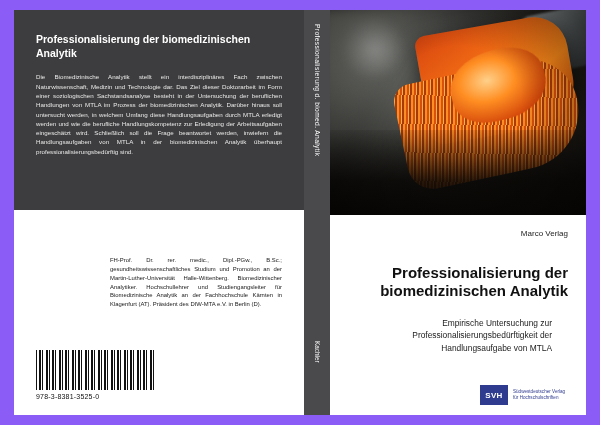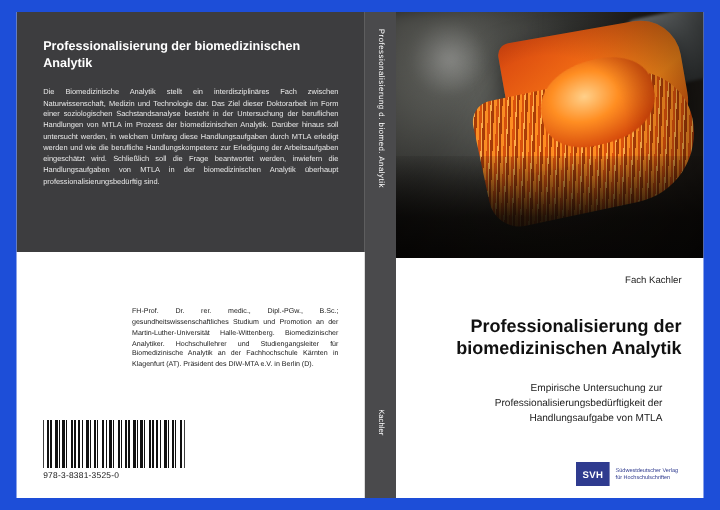--- a/index.html
+++ b/index.html
@@ -10,21 +10,21 @@
   body {
     width: 600px;
     height: 425px;
     font-family: "Liberation Sans", sans-serif;
     overflow: hidden;
   }
   .cover-wrap {
     position: relative;
     width: 600px;
     height: 425px;
-    background: #1d4ed8;
+    background: #8b5cf6;
   }
   
   .cover {
     position: absolute;
     left: 14px;
     top: 10px;
     width: 572px;
     height: 405px;
     background: #ffffff;
     box-sizing: border-box;
@@ -348,21 +348,21 @@
         <div class="img-blur-left"></div>
         <div class="brush-handle"></div>
         <div class="brush-body"></div>
         <div class="brush-bristles"></div>
         <div class="brush-core"></div>
         <div class="img-dark-band"></div>
         <div class="img-highlight"></div>
         <div class="img-vignette"></div>
       </div>
       <div class="front-body">
-        <div class="front-author">Fach Kachler</div>
+        <div class="front-author">Marco Verlag</div>
         <div class="front-title">Professionalisierung der biomedizinischen Analytik</div>
         <div class="front-subtitle">Empirische Untersuchung zur Professionalisierungsbedürftigkeit der Handlungsaufgabe von MTLA</div>
       </div>
       <div class="publisher">
         <div class="svh-logo">SVH</div>
         <div class="pub-text">
           <span class="p1">Südwestdeutscher Verlag</span>
           <span class="p2">für Hochschulschriften</span>
         </div>
       </div>

